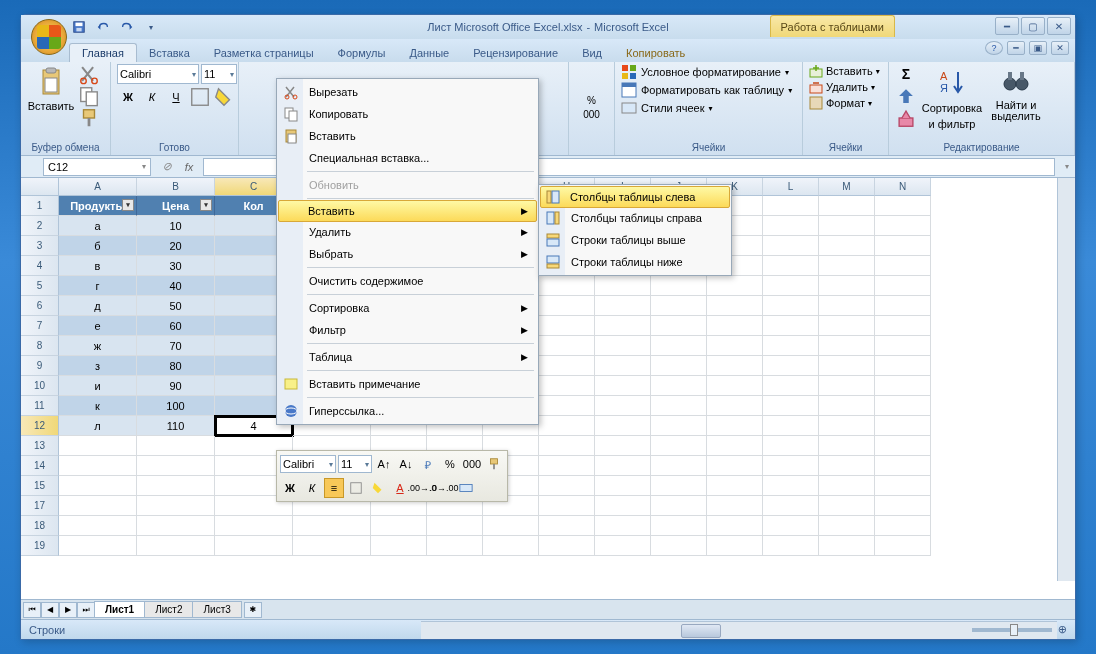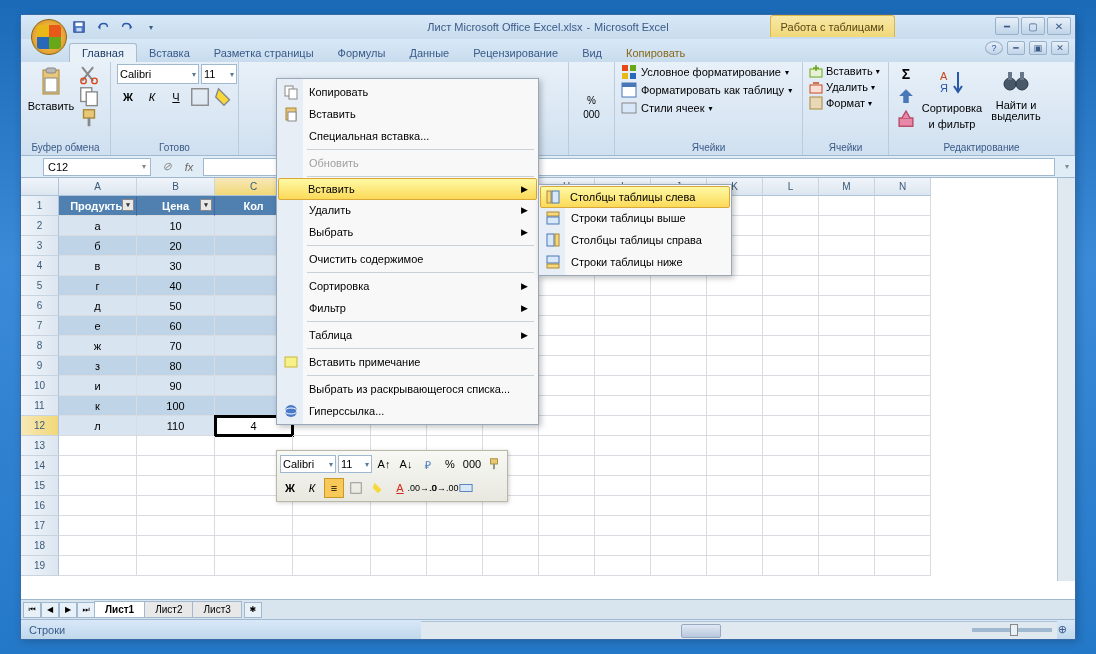--- a/index.html
+++ b/index.html
@@ -593,37 +593,20 @@
           <div class="cell" style="width: 56px;"></div>
           <div class="cell" style="width: 56px;"></div>
           <div class="cell" style="width: 56px;"></div>
           <div class="cell" style="width: 56px;"></div>
           <div class="cell" style="width: 56px;"></div>
           <div class="cell" style="width: 56px;"></div>
           <div class="cell" style="width: 56px;"></div>
           <div class="cell" style="width: 56px;"></div>
         </div>
         <div class="row">
-          <div class="rh">16</div>
-          <div class="cell" style="width: 78px;"></div>
-          <div class="cell" style="width: 78px;"></div>
-          <div class="cell" style="width: 78px;"></div>
-          <div class="cell" style="width: 78px;"></div>
-          <div class="cell" style="width: 56px;"></div>
-          <div class="cell" style="width: 56px;"></div>
-          <div class="cell" style="width: 56px;"></div>
-          <div class="cell" style="width: 56px;"></div>
-          <div class="cell" style="width: 56px;"></div>
-          <div class="cell" style="width: 56px;"></div>
-          <div class="cell" style="width: 56px;"></div>
-          <div class="cell" style="width: 56px;"></div>
-          <div class="cell" style="width: 56px;"></div>
-          <div class="cell" style="width: 56px;"></div>
-        </div>
-        <div class="row">
           <div class="rh">17</div>
           <div class="cell" style="width: 78px;"></div>
           <div class="cell" style="width: 78px;"></div>
           <div class="cell" style="width: 78px;"></div>
           <div class="cell" style="width: 78px;"></div>
           <div class="cell" style="width: 56px;"></div>
           <div class="cell" style="width: 56px;"></div>
           <div class="cell" style="width: 56px;"></div>
           <div class="cell" style="width: 56px;"></div>
           <div class="cell" style="width: 56px;"></div>
@@ -700,20 +683,27 @@
       <span>⊖</span>
       <div class="zoom-slider">
           <div class="zoom-thumb"></div>
         </div>
       <span>⊕</span>
     </div>
   </div>
 </div>
 
 <div class="ctx-menu" id="ctx-menu">
+    <div class="ctx-item"><span class="ic">
+        <svg width="16" height="16">
+          <path d="M3 3 L11 13 M11 3 L3 13" stroke="#888" stroke-width="1.5"></path>
+          <circle cx="4" cy="13" r="2" fill="none" stroke="#d84818"></circle>
+          <circle cx="12" cy="13" r="2" fill="none" stroke="#d84818"></circle>
+        </svg>
+      </span>Вырезать</div>
     <div class="ctx-item"><span class="ic">
         <svg width="16" height="16">
           <rect x="2" y="2" width="8" height="10" fill="#fff" stroke="#888"></rect>
           <rect x="6" y="5" width="8" height="10" fill="#fff" stroke="#888"></rect>
         </svg>
       </span>Копировать</div>
     <div class="ctx-item"><span class="ic">
         <svg width="16" height="16">
           <rect x="3" y="2" width="10" height="12" fill="#e8c878" stroke="#a88838"></rect>
           <rect x="5" y="6" width="8" height="9" fill="#fff" stroke="#888"></rect>
@@ -733,47 +723,46 @@
     <div class="ctx-item">Фильтр<span class="arrow">▶</span></div>
     <div class="ctx-sep"></div>
     <div class="ctx-item">Таблица<span class="arrow">▶</span></div>
     <div class="ctx-sep"></div>
     <div class="ctx-item"><span class="ic">
         <svg width="16" height="16">
           <rect x="2" y="3" width="12" height="10" fill="#f8f088" stroke="#c8b838"></rect>
         </svg>
       </span>Вставить примечание</div>
     <div class="ctx-sep"></div>
-    <div class="ctx-item">Выбрать из раскрывающегося списка...</div>
     <div class="ctx-item"><span class="ic">
         <svg width="16" height="16">
           <circle cx="8" cy="8" r="6" fill="#4878c8"></circle>
           <ellipse cx="8" cy="8" rx="6" ry="3" fill="none" stroke="#fff"></ellipse>
         </svg>
       </span>Гиперссылка...</div>
   </div>
 <div class="sub-menu" id="sub-menu">
     <div class="ctx-item highlight"><span class="ic">
         <svg width="16" height="16">
           <rect x="2" y="2" width="4" height="12" fill="#f8d878" stroke="#a88838"></rect>
           <rect x="7" y="2" width="7" height="12" fill="#d8e8f8" stroke="#4878b8"></rect>
         </svg>
       </span>Столбцы таблицы слева</div>
     <div class="ctx-item"><span class="ic">
         <svg width="16" height="16">
+          <rect x="2" y="2" width="7" height="12" fill="#d8e8f8" stroke="#4878b8"></rect>
+          <rect x="10" y="2" width="4" height="12" fill="#f8d878" stroke="#a88838"></rect>
+        </svg>
+      </span>Столбцы таблицы справа</div>
+    <div class="ctx-item"><span class="ic">
+        <svg width="16" height="16">
           <rect x="2" y="2" width="12" height="4" fill="#f8d878" stroke="#a88838"></rect>
           <rect x="2" y="7" width="12" height="7" fill="#d8e8f8" stroke="#4878b8"></rect>
         </svg>
       </span>Строки таблицы выше</div>
-    <div class="ctx-item"><span class="ic">
-        <svg width="16" height="16">
-          <rect x="2" y="2" width="7" height="12" fill="#d8e8f8" stroke="#4878b8"></rect>
-          <rect x="10" y="2" width="4" height="12" fill="#f8d878" stroke="#a88838"></rect>
-        </svg>
-      </span>Столбцы таблицы справа</div>
     <div class="ctx-item"><span class="ic">
         <svg width="16" height="16">
           <rect x="2" y="2" width="12" height="7" fill="#d8e8f8" stroke="#4878b8"></rect>
           <rect x="2" y="10" width="12" height="4" fill="#f8d878" stroke="#a88838"></rect>
         </svg>
       </span>Строки таблицы ниже</div>
   </div>
 <div class="mini-tb">
   <div class="combo" style="width:56px;">
       <span>Calibri</span>

